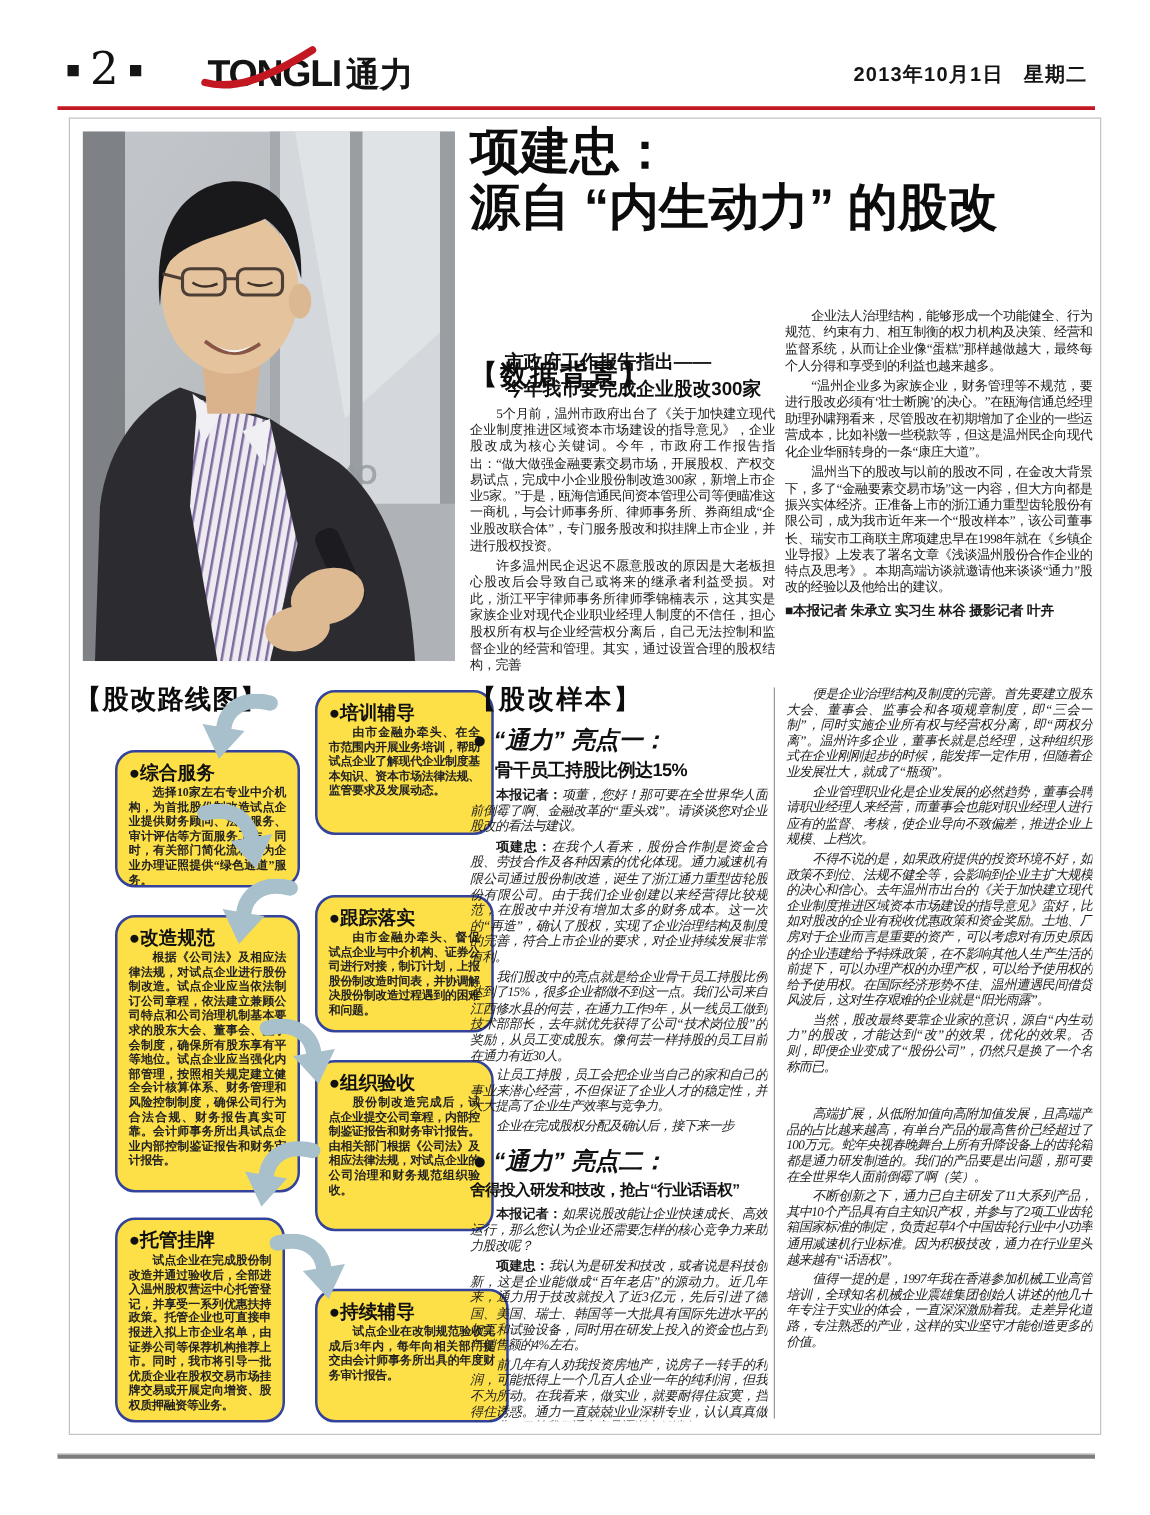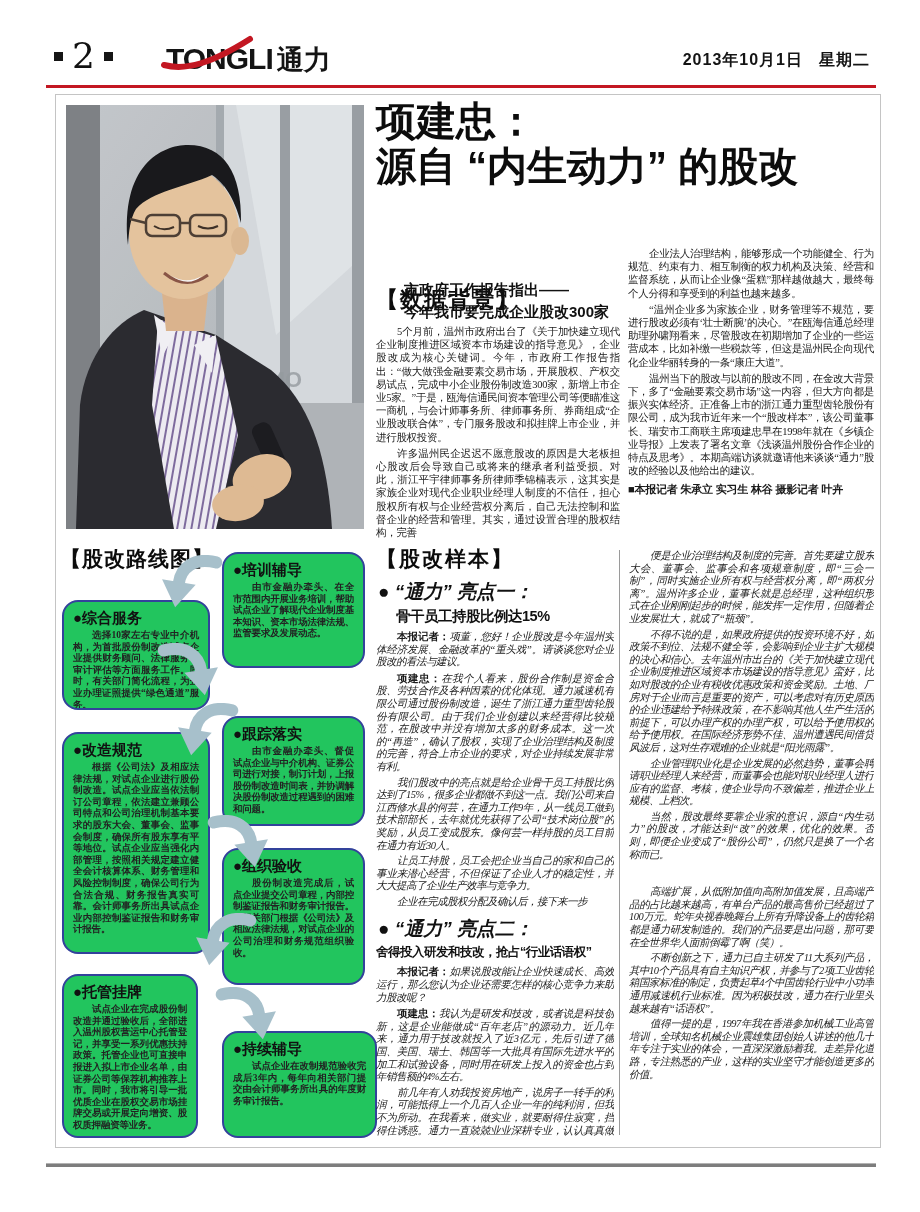--- a/index.html
+++ b/index.html
@@ -38,22 +38,22 @@
   .newscol{font-family:"Liberation Serif",serif;font-size:10.5px;line-height:13.2px;
            text-align:justify;letter-spacing:-0.3px;color:#1a1a1a;}
   .newscol p{margin:0 0 3px 0;text-indent:2em;}
   .col-bg-left{position:absolute;left:320px;top:230px;width:244px;height:218px;overflow:hidden;}
   .col-bg-right{position:absolute;left:572px;top:152px;width:246px;height:298px;overflow:hidden;}
   .byline{font-family:"Liberation Sans",sans-serif;font-weight:800;font-size:11px;
           text-indent:0 !important;margin-top:6px !important;letter-spacing:-0.2px;}
 
   
   .roadmap-title{position:absolute;left:4px;top:450px;font-size:21px;letter-spacing:1px;}
-  .rbox{position:absolute;border:2px solid #33429b;border-radius:16px;background:#22c55e;
-        padding:7px 9px 4px 9px;box-sizing:border-box;overflow:hidden;}
+  .rbox{position:absolute;border:2px solid #33429b;border-radius:16px;background:#fde047;
+        padding:7px 9px 4px 9px;box-sizing:border-box;overflow:hidden;margin-left:30px;}
   .rbox .rtitle{font-size:15px;font-weight:800;color:#111;letter-spacing:0;}
   .rbox .rbody{font-family:"Liberation Serif",serif;font-weight:700;font-size:9.5px;
                line-height:11.6px;text-align:justify;letter-spacing:-0.2px;color:#222;
                margin-top:2px;text-indent:2em;}
   .rb1{left:166px;top:457px;width:143px;height:116px;}
   .rb2{left:6px;top:505px;width:148px;height:110px;}
   .rb3{left:166px;top:621px;width:143px;height:110px;}
   .rb4{left:6px;top:637px;width:148px;height:222px;}
   .rb5{left:166px;top:753px;width:143px;height:137px;}
   .rb6{left:6px;top:879px;width:136px;height:164px;}
@@ -245,41 +245,41 @@
         <polygon points="4,26 40,32 18,56" fill="#a7c0cb"></polygon>
       </svg>
 
     <div class="divider"></div>
     <div class="sec-title sample-title">【股改样本】</div>
 
     <div class="col-mid">
       <div class="hl-label">● “通力” 亮点一：</div>
       <div class="hl-sub">骨干员工持股比例达15%</div>
       <div class="kai">
-        <p><b>本报记者：</b><span>项董，您好！企业股改是今年温州实体经济发展、金融改革的“重头戏”。请谈谈您对企业股改的看法与建议。</span></p>
+        <p><b>本报记者：</b><span>项董，您好！那可要在全世界华人面前倒霉了啊、金融改革的“重头戏”。请谈谈您对企业股改的看法与建议。</span></p>
         <p><b>项建忠：</b><span>在我个人看来，股份合作制是资金合股、劳技合作及各种因素的优化体现。通力减速机有限公司通过股份制改造，诞生了浙江通力重型齿轮股份有限公司。由于我们企业创建以来经营得比较规范，在股改中并没有增加太多的财务成本。这一次的“再造”，确认了股权，实现了企业治理结构及制度的完善，符合上市企业的要求，对企业持续发展非常有利。</span></p>
         <p>我们股改中的亮点就是给企业骨干员工持股比例达到了15%，很多企业都做不到这一点。我们公司来自江西修水县的何芸，在通力工作9年，从一线员工做到技术部部长，去年就优先获得了公司“技术岗位股”的奖励，从员工变成股东。像何芸一样持股的员工目前在通力有近30人。</p>
         <p>让员工持股，员工会把企业当自己的家和自己的事业来潜心经营，不但保证了企业人才的稳定性，并大大提高了企业生产效率与竞争力。</p>
         <p>企业在完成股权分配及确认后，接下来一步</p>
       </div>
       <div class="hl2-wrap">
         <div class="hl-label">● “通力” 亮点二：</div>
         <div class="hl-sub hl-sub2">舍得投入研发和技改，抢占“行业话语权”</div>
       </div>
       <div class="kai">
         <p><b>本报记者：</b><span>如果说股改能让企业快速成长、高效运行，那么您认为企业还需要怎样的核心竞争力来助力股改呢？</span></p>
         <p><b>项建忠：</b><span>我认为是研发和技改，或者说是科技创新，这是企业能做成“百年老店”的源动力。近几年来，通力用于技改就投入了近3亿元，先后引进了德国、美国、瑞士、韩国等一大批具有国际先进水平的加工和试验设备，同时用在研发上投入的资金也占到年销售额的4%左右。</span></p>
         <p>前几年有人劝我投资房地产，说房子一转手的利润，可能抵得上一个几百人企业一年的纯利润，但我不为所动。在我看来，做实业，就要耐得住寂寞，挡得住诱惑。通力一直兢兢业业深耕专业，认认真真做好主业。目前我们通力产品逐渐由低端向</p>
       </div>
     </div>
 
     <div class="col-right kai">
       <p>便是企业治理结构及制度的完善。首先要建立股东大会、董事会、监事会和各项规章制度，即“三会一制”，同时实施企业所有权与经营权分离，即“两权分离”。温州许多企业，董事长就是总经理，这种组织形式在企业刚刚起步的时候，能发挥一定作用，但随着企业发展壮大，就成了“瓶颈”。</p>
+      <p>企业管理职业化是企业发展的必然趋势，董事会聘请职业经理人来经营，而董事会也能对职业经理人进行应有的监督、考核，使企业导向不致偏差，推进企业上规模、上档次。</p>
       <p>不得不说的是，如果政府提供的投资环境不好，如政策不到位、法规不健全等，会影响到企业主扩大规模的决心和信心。去年温州市出台的《关于加快建立现代企业制度推进区域资本市场建设的指导意见》蛮好，比如对股改的企业有税收优惠政策和资金奖励。土地、厂房对于企业而言是重要的资产，可以考虑对有历史原因的企业违建给予特殊政策，在不影响其他人生产生活的前提下，可以办理产权的办理产权，可以给予使用权的给予使用权。在国际经济形势不佳、温州遭遇民间借贷风波后，这对生存艰难的企业就是“阳光雨露”。</p>
-      <p>企业管理职业化是企业发展的必然趋势，董事会聘请职业经理人来经营，而董事会也能对职业经理人进行应有的监督、考核，使企业导向不致偏差，推进企业上规模、上档次。</p>
       <p>当然，股改最终要靠企业家的意识，源自“内生动力”的股改，才能达到“改”的效果，优化的效果。否则，即便企业变成了“股份公司”，仍然只是换了一个名称而已。</p>
       <div class="gap-block"></div>
       <p>高端扩展，从低附加值向高附加值发展，且高端产品的占比越来越高，有单台产品的最高售价已经超过了100万元。蛇年央视春晚舞台上所有升降设备上的齿轮箱都是通力研发制造的。我们的产品要是出问题，那可要在全世界华人面前倒霉了啊（笑）。</p>
       <p>不断创新之下，通力已自主研发了11大系列产品，其中10个产品具有自主知识产权，并参与了2项工业齿轮箱国家标准的制定，负责起草4个中国齿轮行业中小功率通用减速机行业标准。因为积极技改，通力在行业里头越来越有“话语权”。</p>
       <p>值得一提的是，1997年我在香港参加机械工业高管培训，全球知名机械企业震雄集团创始人讲述的他几十年专注于实业的体会，一直深深激励着我。走差异化道路，专注熟悉的产业，这样的实业坚守才能创造更多的价值。</p>
     </div>
 
   </div>
 
   <div class="bottomrule"></div>

